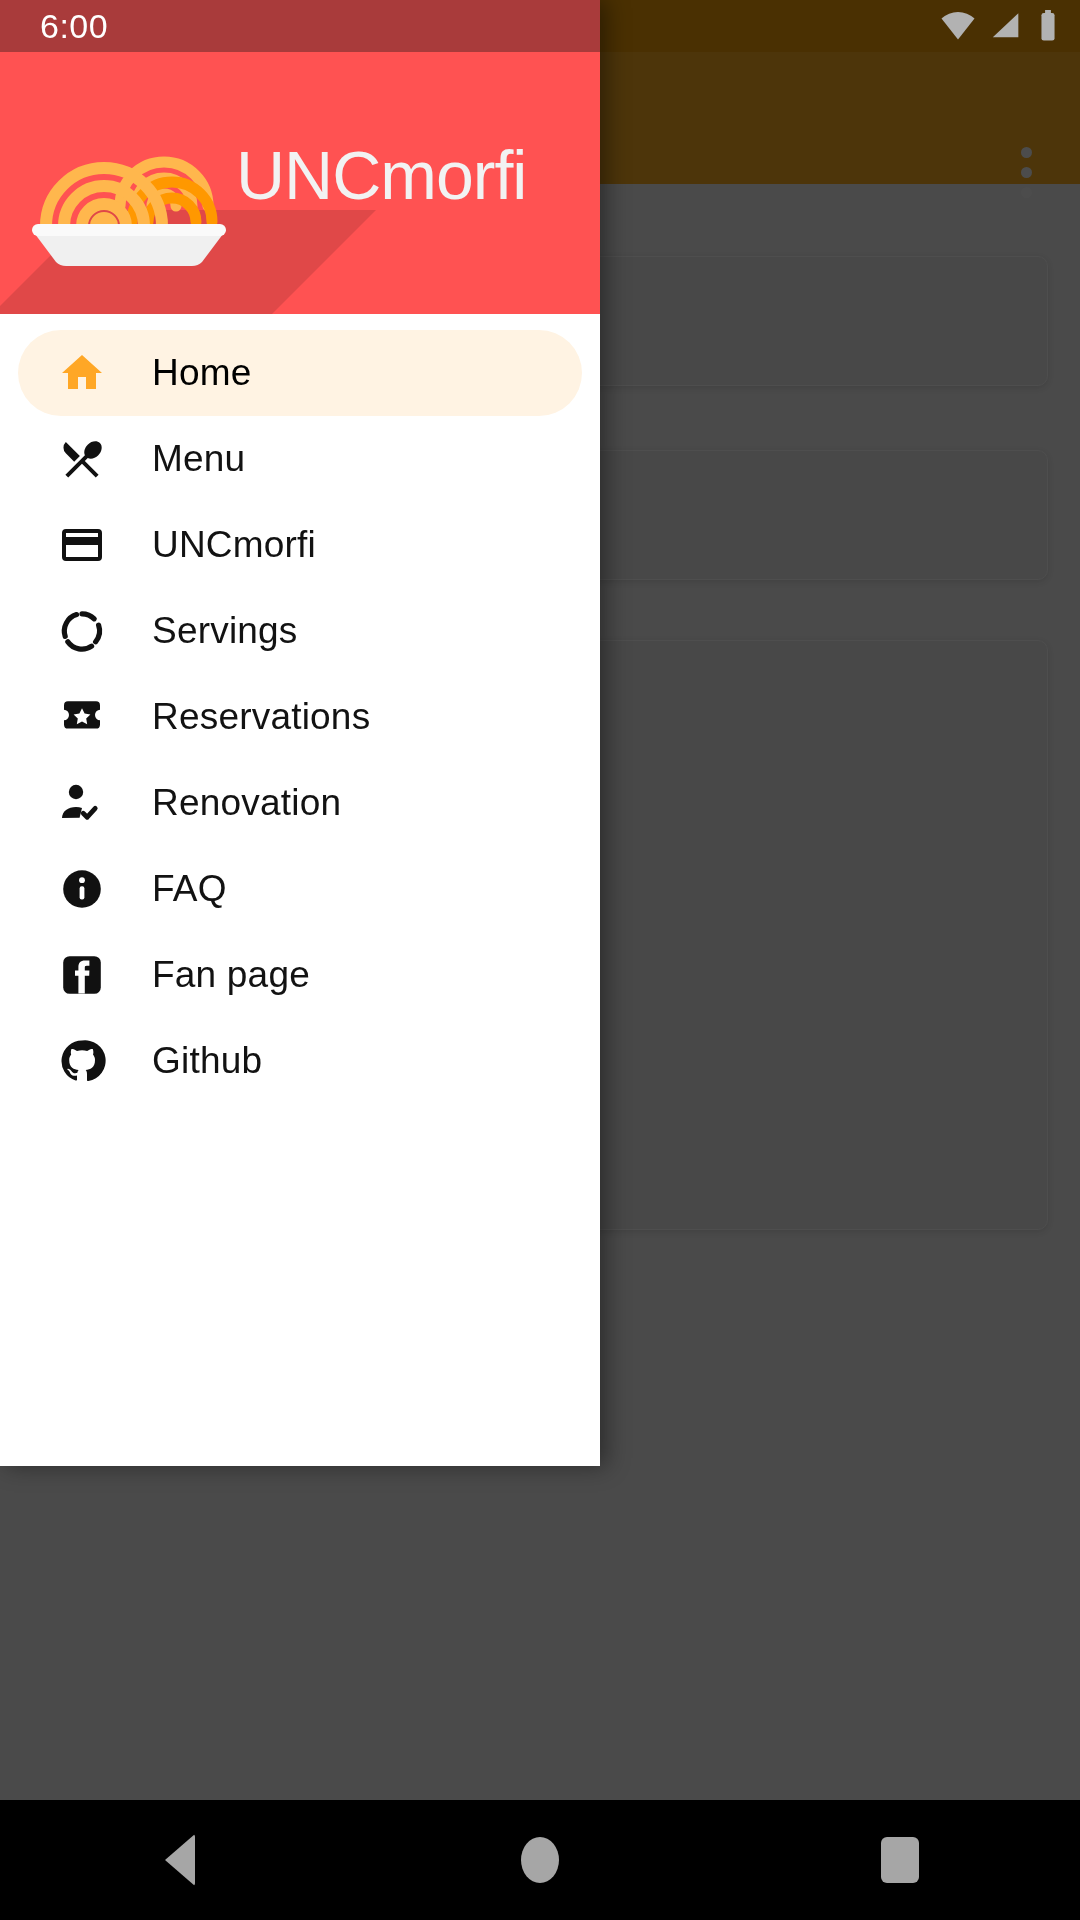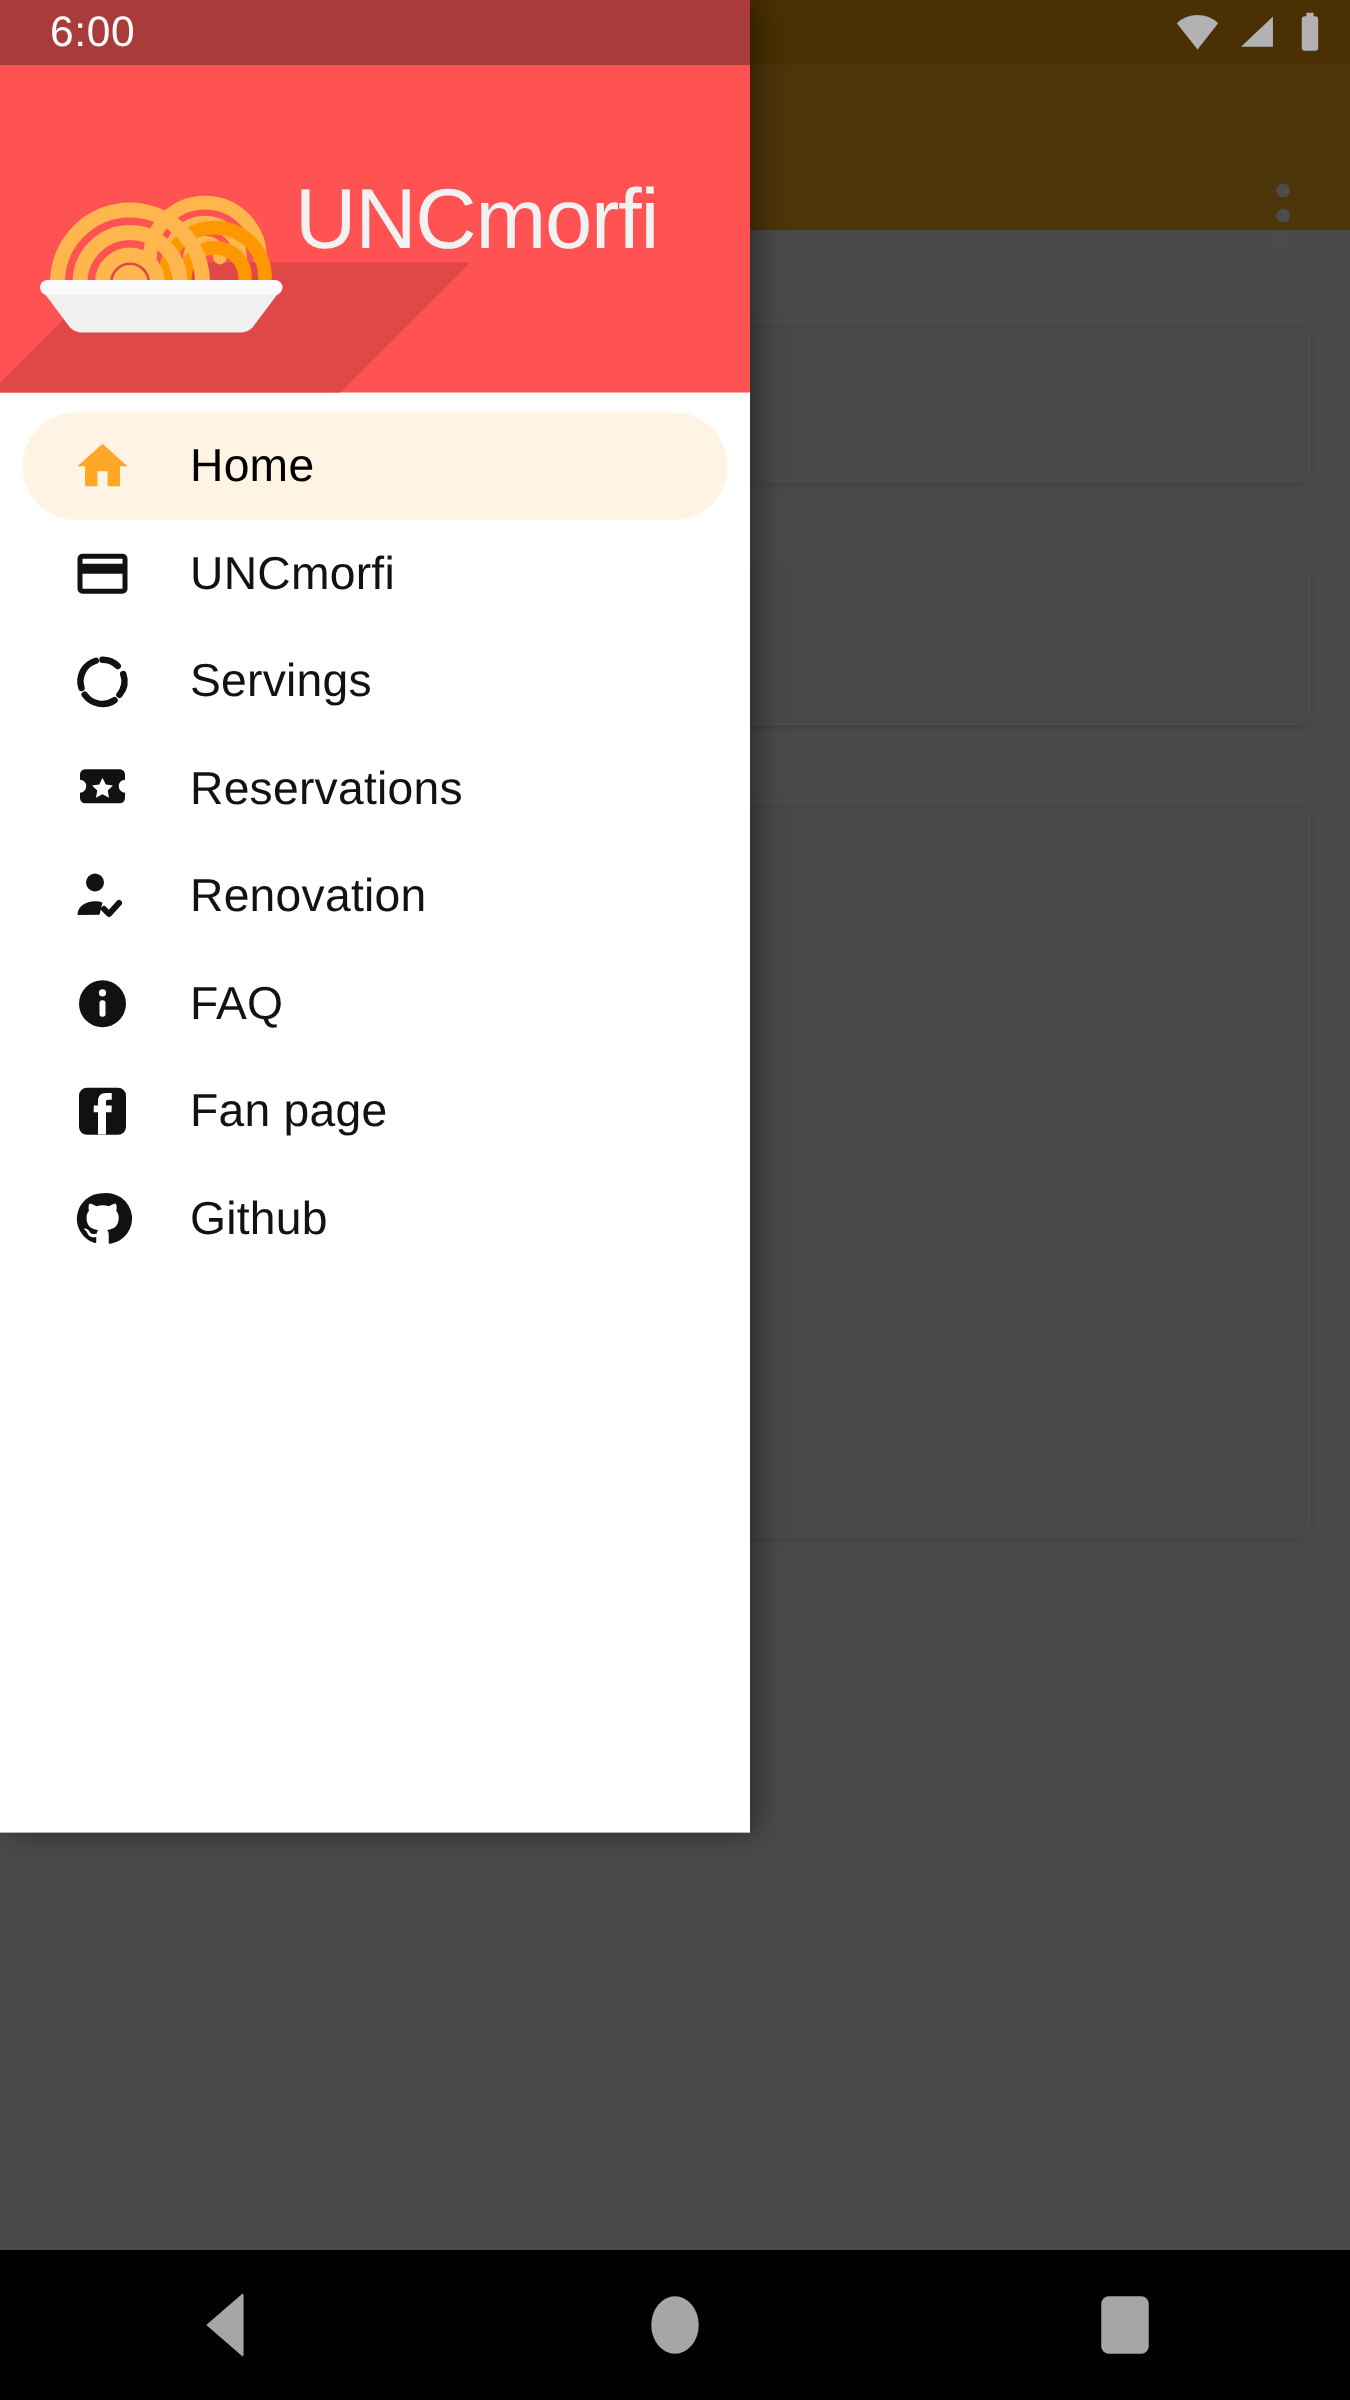--- a/index.html
+++ b/index.html
@@ -213,20 +213,28 @@
 
     <div class="nav-item selected">
       <span class="nav-icon">
         <svg width="48" height="48" viewBox="0 0 24 24">
             <path fill="#ffa726" d="M10 20v-6h4v6h5v-8h3L12 3 2 12h3v8z"></path>
           </svg>
       </span>
       <span class="nav-label">Home</span>
     </div>
 
+    <div class="nav-item">
+      <span class="nav-icon">
+        <svg width="48" height="48" viewBox="0 0 24 24">
+          <path fill="#111" d="M8.1 13.34l2.83-2.83L3.91 3.5a4 4 0 0 0 0 5.66zM14.88 11.53c1.53.71 3.68.21 5.27-1.38 1.91-1.91 2.28-4.65.81-6.12-1.46-1.46-4.2-1.1-6.12.81-1.59 1.59-2.09 3.74-1.38 5.27L3.7 19.87l1.41 1.41L12 14.41l6.88 6.88 1.41-1.41L13.41 13z"></path>
+        </svg>
+      </span>
+      <span class="nav-label">Menu</span>
+    </div>
 
     <div class="nav-item">
       <span class="nav-icon">
         <svg width="48" height="48" viewBox="0 0 24 24">
           <path fill="#111" d="M20 4H4a2 2 0 0 0-2 2v12a2 2 0 0 0 2 2h16a2 2 0 0 0 2-2V6a2 2 0 0 0-2-2zm0 14H4v-6h16zm0-10H4V6h16z"></path>
         </svg>
       </span>
       <span class="nav-label">UNCmorfi</span>
     </div>
 

